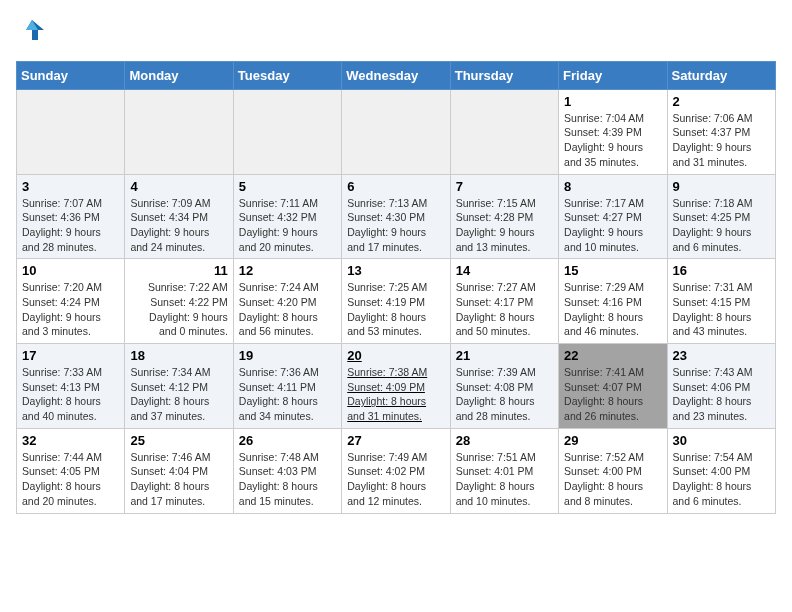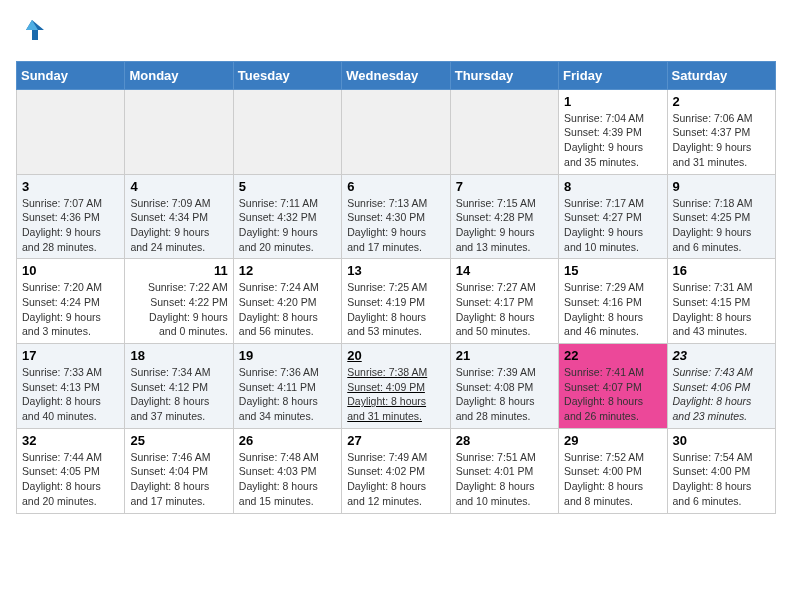--- a/index.html
+++ b/index.html
@@ -213,25 +213,25 @@
           <div class="day-info">Sunrise: 7:36 AM<br>Sunset: 4:11 PM<br>Daylight: 8 hours and 34 minutes.</div>
         </td>
         <td style="background: rgb(240, 244, 248); text-decoration: underline;">
           <span class="day-num">20</span>
           <div class="day-info">Sunrise: 7:38 AM<br>Sunset: 4:09 PM<br>Daylight: 8 hours and 31 minutes.</div>
         </td>
         <td style="background: rgb(240, 244, 248);">
           <span class="day-num">21</span>
           <div class="day-info">Sunrise: 7:39 AM<br>Sunset: 4:08 PM<br>Daylight: 8 hours and 28 minutes.</div>
         </td>
-        <td style="background: #ec4899;">
+        <td style="background: #a3a3a3;">
           <span class="day-num">22</span>
           <div class="day-info">Sunrise: 7:41 AM<br>Sunset: 4:07 PM<br>Daylight: 8 hours and 26 minutes.</div>
         </td>
-        <td style="background: rgb(240, 244, 248); font-style: italic;">
+        <td style="background: rgb(240, 244, 248);">
           <span class="day-num">23</span>
           <div class="day-info">Sunrise: 7:43 AM<br>Sunset: 4:06 PM<br>Daylight: 8 hours and 23 minutes.</div>
         </td>
       </tr>
       <tr>
         <td style="background: rgb(255, 255, 255);">
           <span class="day-num">32</span>
           <div class="day-info">Sunrise: 7:44 AM<br>Sunset: 4:05 PM<br>Daylight: 8 hours and 20 minutes.</div>
         </td>
         <td style="background: rgb(255, 255, 255);">

